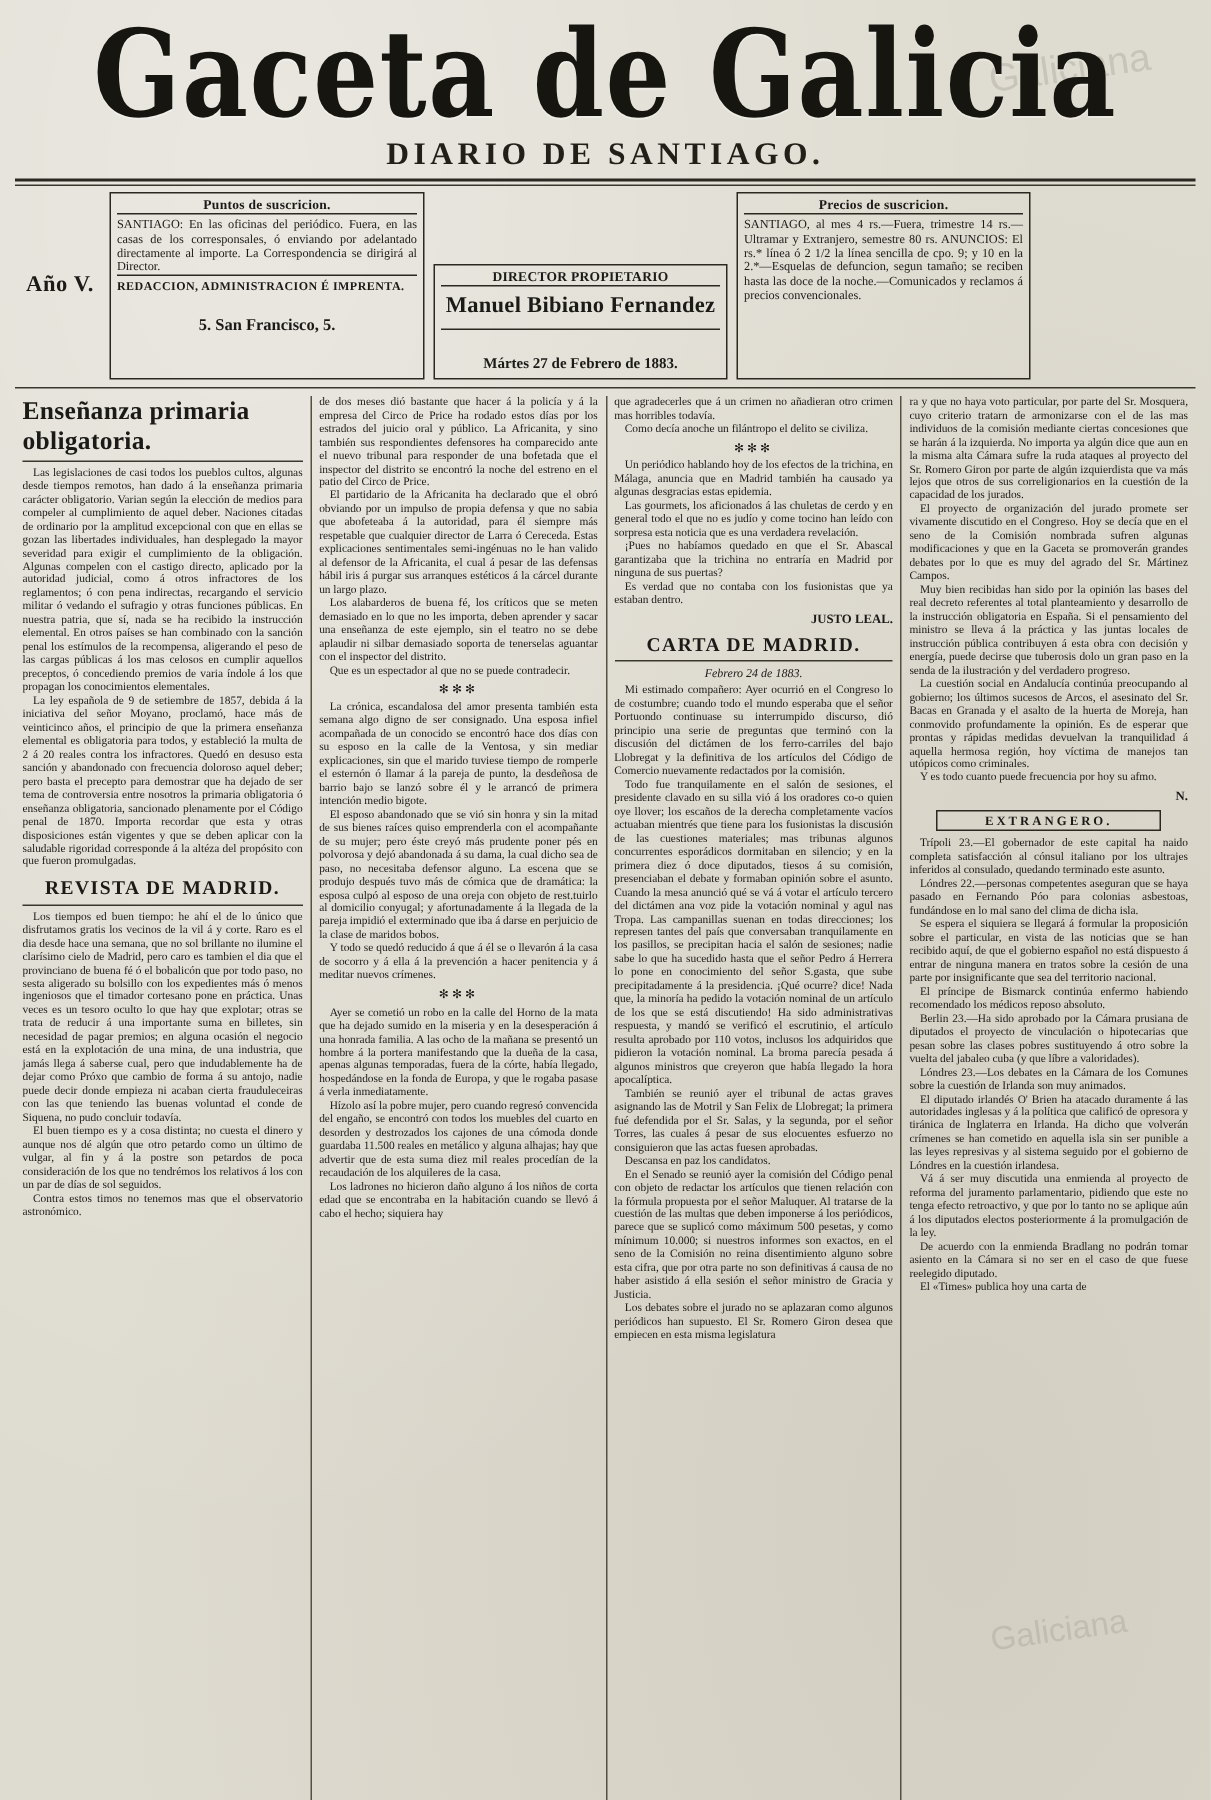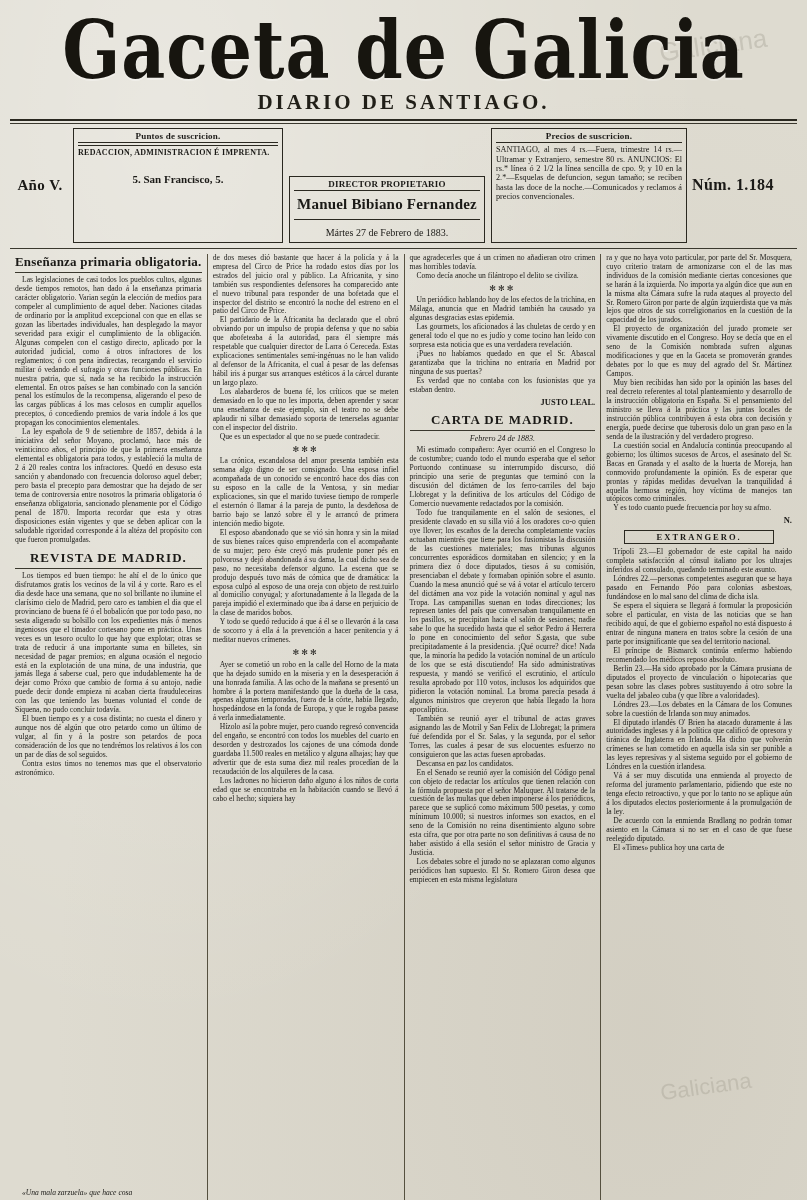--- a/index.html
+++ b/index.html
@@ -107,23 +107,23 @@
   }
   .hbox.mid .dir {
     font-size: 15px;
     font-weight: bold;
     letter-spacing: 0.2px;
     margin: 5px 0 6px 0;
     font-family: "Liberation Serif", serif;
   }
   .hbox.mid .date {
     border-top: 1px solid #2a2820;
-    padding-top: 7px;
+    padding-top: 17px;
     font-size: 10px;
-    font-weight: normal;
+    font-weight: bold;
     margin-top: 4px;
   }
   .hbox p { margin: 0; }
 
   
   .columns {
     display: flex;
     margin-top: 5px;
     height: 960px;
   }
@@ -135,21 +135,21 @@
     text-align: justify;
     hyphens: auto;
     overflow: hidden;
     position: relative;
   }
   .col + .col { border-left: 1px solid #55503f; }
   .col p { margin: 0 0 0 0; text-indent: 7px; }
   .col p.noind { text-indent: 0; }
   .sec-title {
     font-weight: bold;
-    font-size: 13px;
+    font-size: 17px;
     text-align: left;
     margin: 0 0 3px 0;
     letter-spacing: 0.2px;
     font-family: "Liberation Serif", serif;
   }
   .sec-title.center { text-align: center; font-size: 13px; letter-spacing: 1px; margin: 5px 0 3px 0;}
   .sec-rule { border-top: 1px solid #3a382e; margin: 2px 0 3px 0; }
   .dateline { text-align: center; font-style: italic; font-size: 8px; margin: 2px 0 3px 0; }
   .sign { text-align: right; font-variant: small-caps; font-weight: bold; font-size: 8.5px; margin-top: 2px; }
   .stars { text-align: center; letter-spacing: 2px; font-size: 8px; margin: 3px 0; }
@@ -207,36 +207,36 @@
     <div class="subtitle">DIARIO DE SANTIAGO.</div>
   </div>
   <div class="rule-thick"></div>
   <div class="rule-thin"></div>
 
   <div class="headbar">
     <div class="side">Año V.</div>
 
     <div class="hbox left">
       <div class="hhead">Puntos de suscricion.</div>
+      <p>SANTIAGO: En las oficinas del periódico. Fuera, en las casas de los corresponsales, ó enviando por adelantado directamente al importe. La Correspondencia se dirigirá al Director.</p>
       <div class="hsub">REDACCION, ADMINISTRACION É IMPRENTA.</div>
       <div class="hsub2">5. San Francisco, 5.</div>
     </div>
 
     <div class="hbox mid">
       <div class="hhead">DIRECTOR PROPIETARIO</div>
       <div class="dir">Manuel Bibiano Fernandez</div>
       <div class="date">Mártes 27 de Febrero de 1883.</div>
     </div>
 
     <div class="hbox right">
       <div class="hhead">Precios de suscricion.</div>
       <p>SANTIAGO, al mes 4 rs.—Fuera, trimestre 14 rs.—Ultramar y Extranjero, semestre 80 rs. ANUNCIOS: El rs.* línea ó 2 1/2 la línea sencilla de cpo. 9; y 10 en la 2.*—Esquelas de defuncion, segun tamaño; se reciben hasta las doce de la noche.—Comunicados y reclamos á precios convencionales.</p>
     </div>
 
-    <div class="side right">Núm. 1.184</div>
   </div>
 
   <div class="rule-thin" style="margin-top:5px"></div>
 
   <div class="columns">
 
     <div class="col">
       <div class="sec-title">Enseñanza primaria obligatoria.</div>
       <div class="sec-rule"></div>
       <p>Las legislaciones de casi todos los pueblos cultos, algunas desde tiempos remotos, han dado á la enseñanza primaria carácter obligatorio. Varian según la elección de medios para compeler al cumplimiento de aquel deber. Naciones citadas de ordinario por la amplitud excepcional con que en ellas se gozan las libertades individuales, han desplegado la mayor severidad para exigir el cumplimiento de la obligación. Algunas compelen con el castigo directo, aplicado por la autoridad judicial, como á otros infractores de los reglamentos; ó con pena indirectas, recargando el servicio militar ó vedando el sufragio y otras funciones públicas. En nuestra patria, que sí, nada se ha recibido la instrucción elemental. En otros países se han combinado con la sanción penal los estímulos de la recompensa, aligerando el peso de las cargas públicas á los mas celosos en cumplir aquellos preceptos, ó concediendo premios de varia índole á los que propagan los conocimientos elementales.</p>

